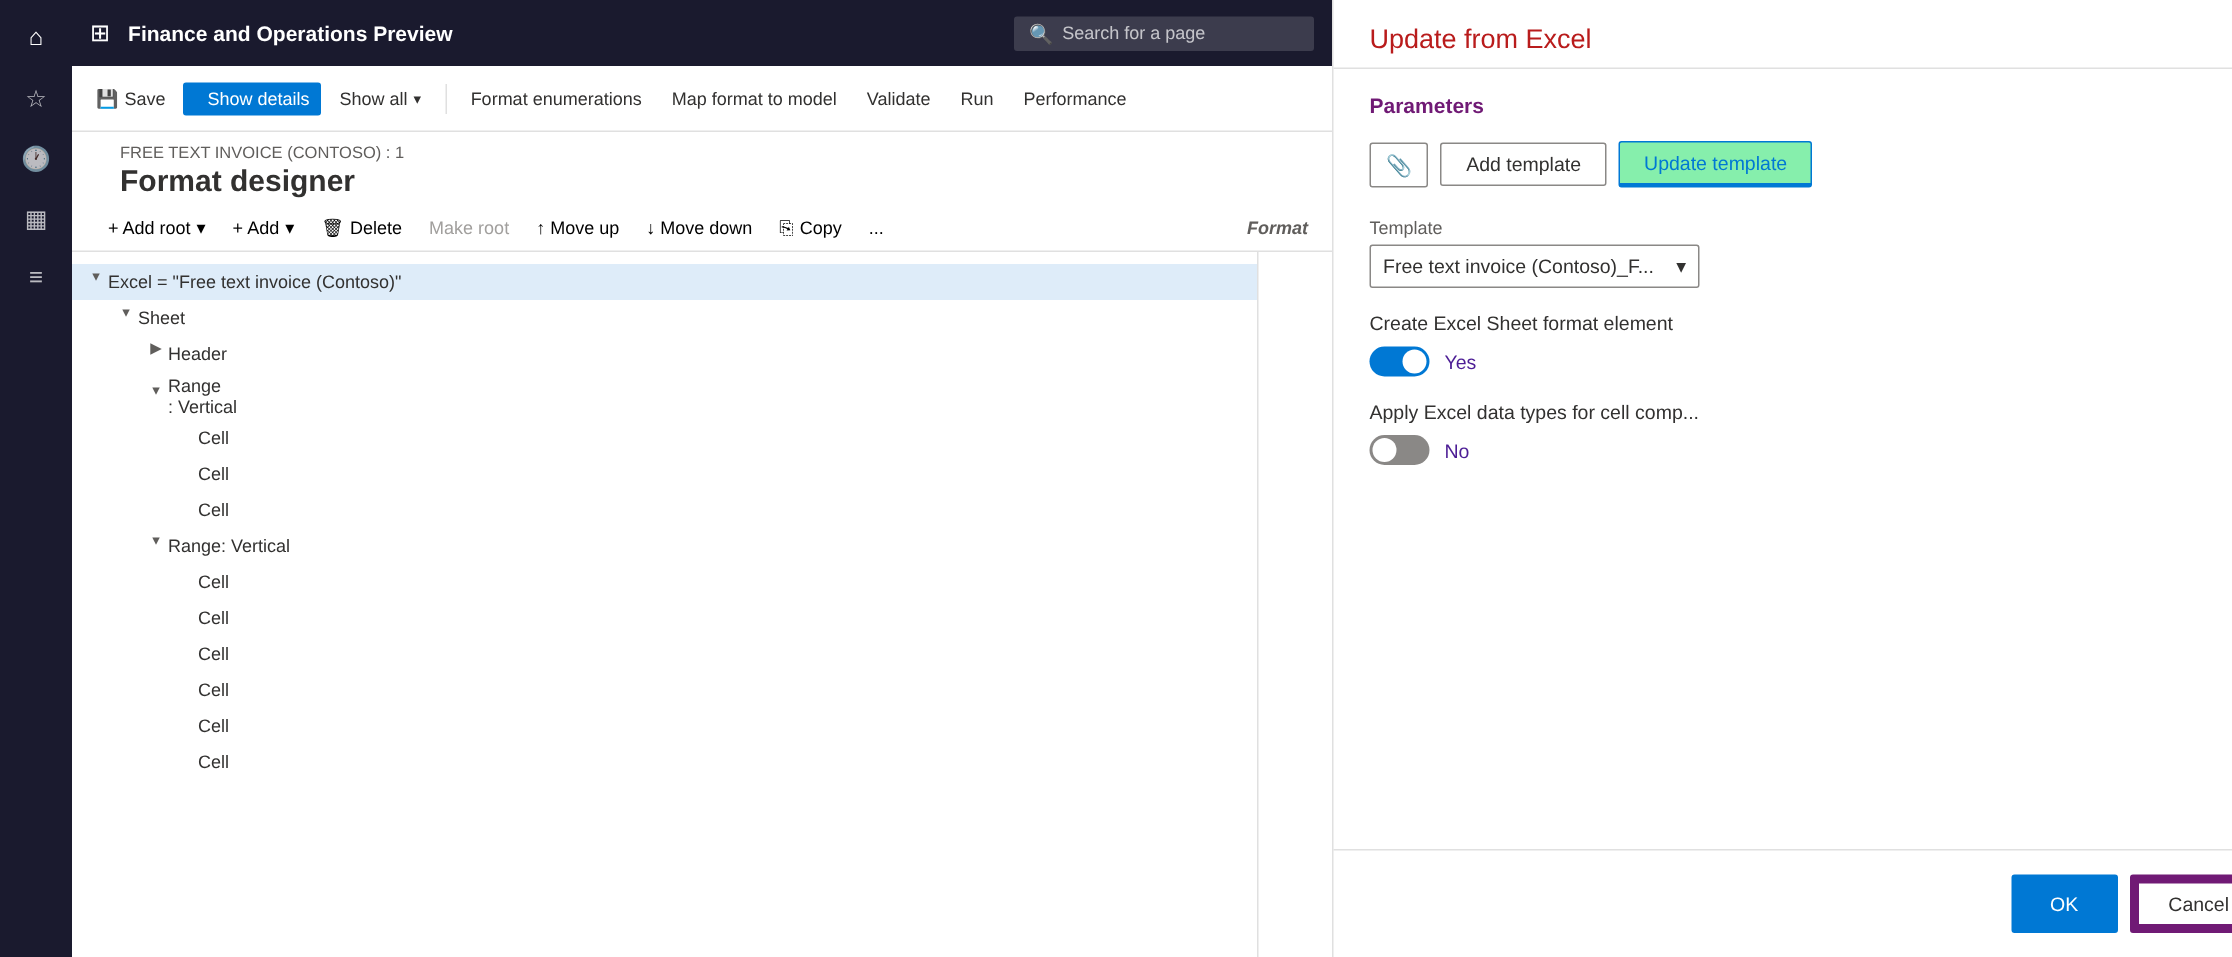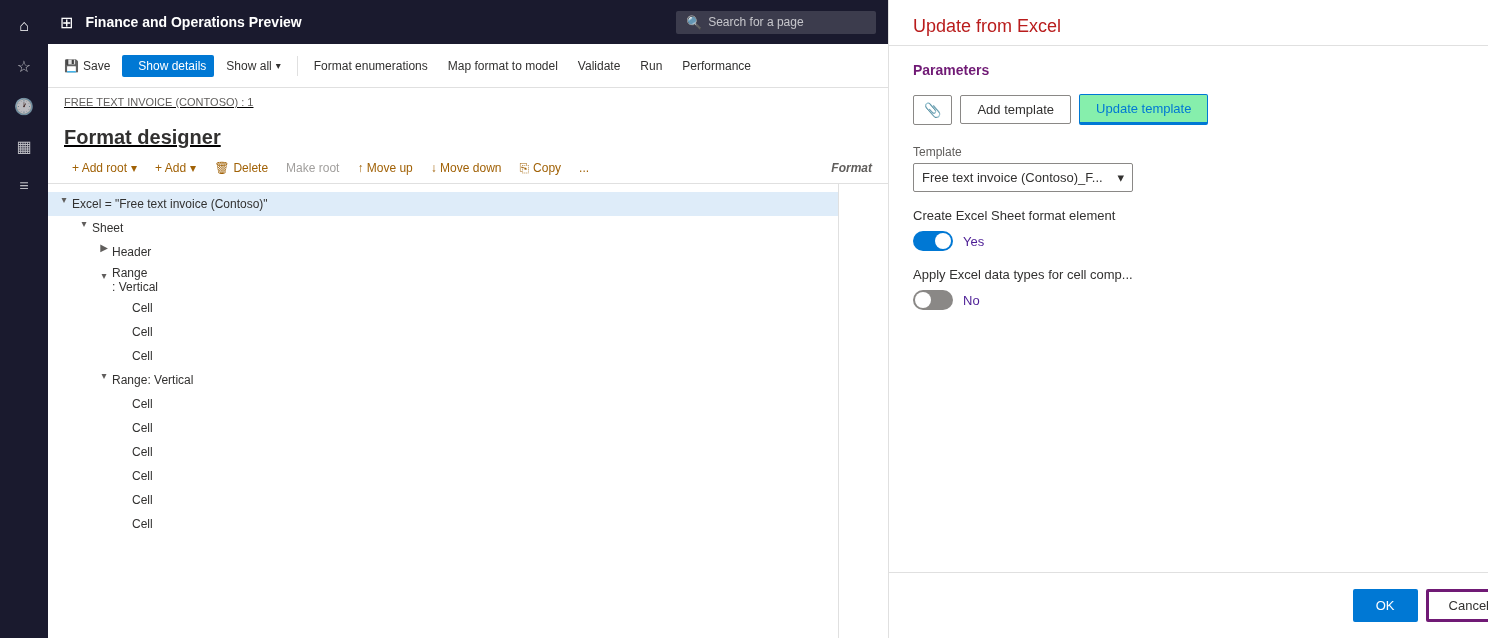--- a/index.html
+++ b/index.html
@@ -52,36 +52,35 @@
       font-size: 12px; color: #323130; border: none; background: transparent;
       white-space: nowrap;
     }
     .toolbar-btn.active { background: #0078d4; color: #fff; padding-left: 16px; }
     .toolbar-btn .chevron { font-size: 10px; }
     .toolbar-divider { width: 1px; height: 20px; background: #e0e0e0; margin: 0 4px; }
     .toolbar-btn.save-btn { color: #323130; }
 
     
     .breadcrumb-area {
-      padding: 8px 16px 4px 16px;
+      padding: 8px 16px 4px 32px;
       flex-shrink: 0;
-      text-decoration: underline;
     }
     .breadcrumb-text { font-size: 11px; color: #605e5c; }
-    .page-title { font-size: 20px; font-weight: 600; color: #323130; margin-top: 18px; }
+    .page-title { font-size: 20px; font-weight: 600; color: #323130; margin-top: 2px; }
 
     
     .format-toolbar {
       display: flex; align-items: center; padding: 4px 16px; gap: 2px;
       border-bottom: 1px solid #e0e0e0; flex-shrink: 0;
     }
     .fmt-btn {
       display: flex; align-items: center; gap: 4px;
       padding: 4px 8px; border-radius: 2px; cursor: pointer;
-      font-size: 12px; color: #a16207; border: none; background: transparent;
+      font-size: 12px; color: #000000; border: none; background: transparent;
       white-space: nowrap;
     }
     .fmt-btn.disabled { color: #a19f9d; }
 
     
     .content-area {
       display: flex; flex: 1; overflow: hidden;
     }
     .tree-panel {
       flex: 1; overflow-y: auto; padding: 8px 0; background: #fff;
@@ -165,21 +164,21 @@
     .toggle.off .toggle-knob { left: 2px; }
     .toggle-label { font-size: 13px; color: #4c1d95; }
 
     
     .panel-footer {
       padding: 16px 24px; border-top: 1px solid #e0e0e0;
       display: flex; justify-content: flex-end; gap: 8px;
     }
     .footer-btn {
       padding: 6px 20px; border-radius: 2px; cursor: pointer;
-      font-size: 13px; border: 3px solid #701a75; background: #fff; color: #323130;
+      font-size: 13px; border: 6px solid #701a75; background: #fff; color: #323130;
     }
     .footer-btn.primary {
       background: #0078d4; border-color: #0078d4; color: #fff;
     }
 
     
     .left-sidebar {
       width: 48px; background: #1a1a2e; display: flex; flex-direction: column;
       align-items: center; padding: 8px 0; gap: 4px; flex-shrink: 0;
     }

